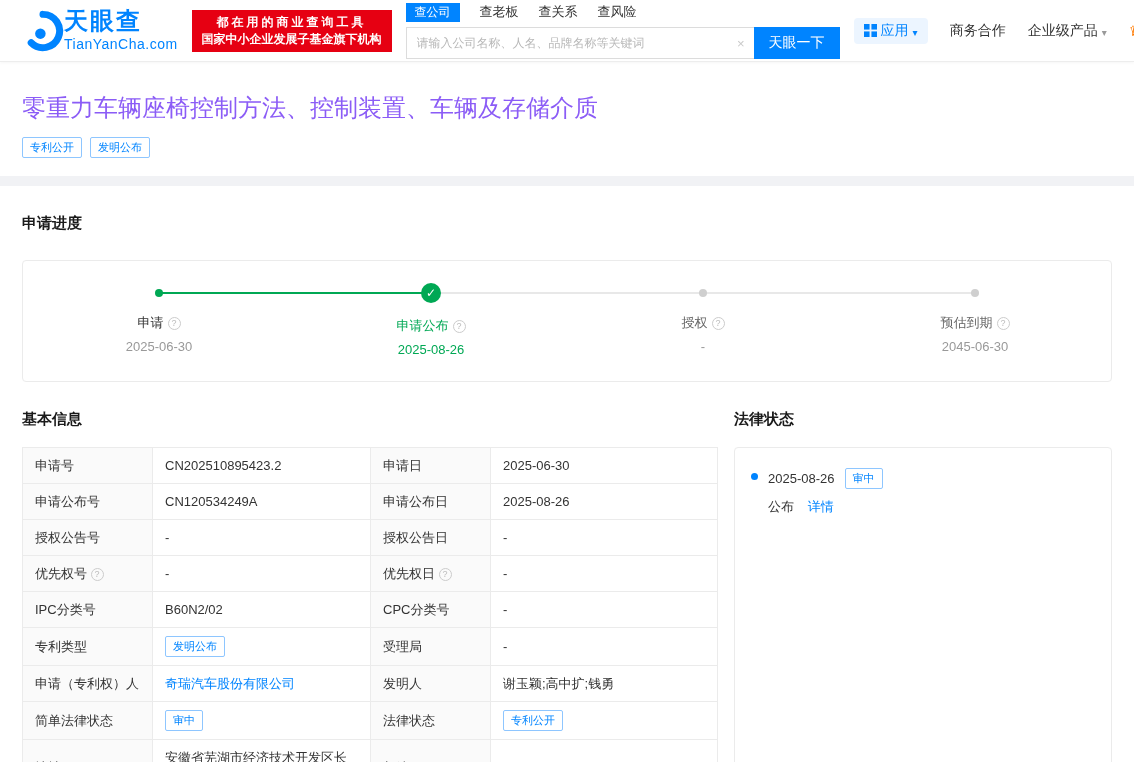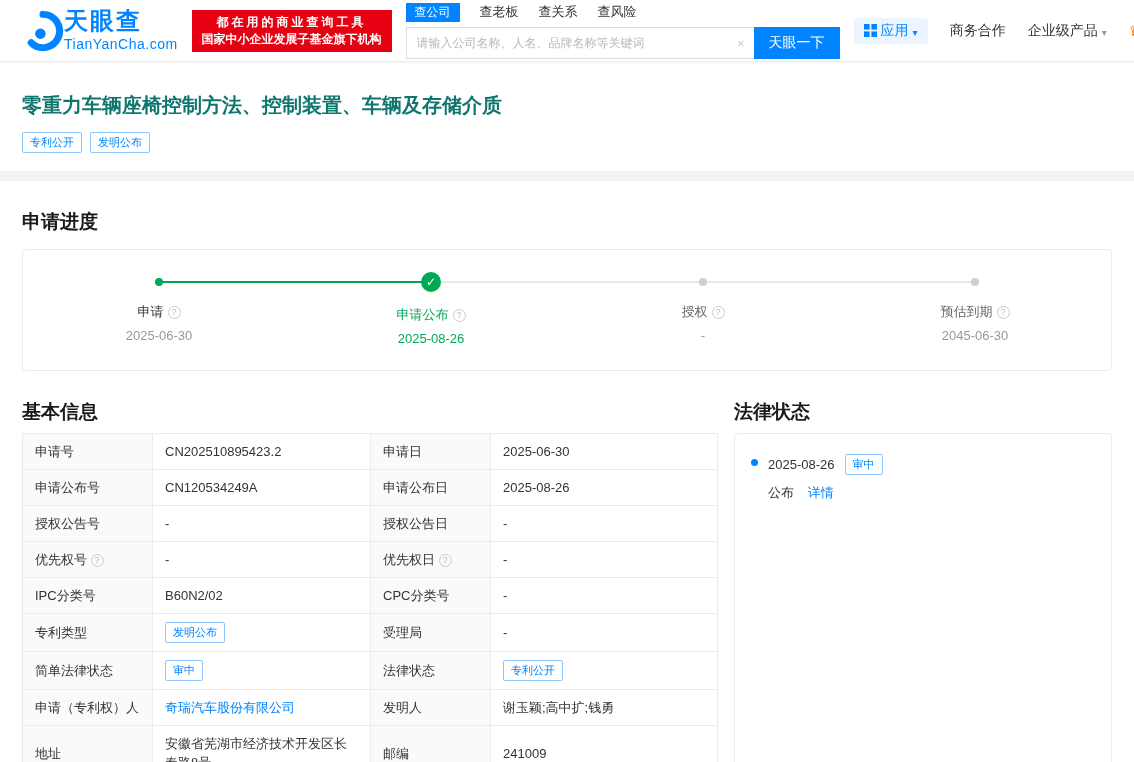--- a/index.html
+++ b/index.html
@@ -41,33 +41,33 @@
   .top-nav { margin-left:auto; display:flex; align-items:center; gap:22px; font-size:14px; color:#333; }
   .nav-item { cursor:pointer; display:flex; align-items:center; gap:4px; }
   .caret::before { content:"▾"; font-size:10px; color:#999; }
   .nav-apps { background:#ecf5ff; color:#0084ff; padding:4px 10px; border-radius:4px; }
   .nav-apps .caret::before { color:#0084ff; }
   .nav-vip { color:#ff7a00; font-weight:bold; }
 
   
   .container { padding:0 22px; }
   .title-section { padding:30px 0 18px; }
-  .page-title { font-size:20px; font-weight:bold; color:#0f766e; }
+  .page-title { font-size:24px; font-weight:normal; color:#8b5cf6; }
   .tags { margin-top:13px; display:flex; gap:8px; }
   .badge {
     display:inline-block; border:1px solid #8ec6ff; color:#0084ff; background:#fff;
     font-size:11px; line-height:19px; padding:0 7px; border-radius:2px; white-space:nowrap;
   }
   .gray-band { height:10px; background:#f1f2f5; }
 
-  .section-heading { font-size:19px; font-weight:bold; color:#1a1a1a; }
+  .section-heading { font-size:15px; font-weight:bold; color:#1a1a1a; }
 
   
   .progress-section { padding-top:28px; }
-  .progress-box { margin-top:14px; border:1px solid #ebebeb; border-radius:4px; padding:22px 0 24px; }
+  .progress-box { margin-top:27px; border:1px solid #ebebeb; border-radius:4px; padding:22px 0 24px; }
   .stepper { display:flex; }
   .step { flex:1; position:relative; text-align:center; }
   .step::before, .step::after { content:""; position:absolute; top:9px; height:2px; background:#e8e8e8; width:50%; }
   .step::before { left:0; } .step::after { right:0; }
   .step:first-child::before, .step:last-child::after { display:none; }
   .step.done::after { background:#00a854; }
   .step.current::before { background:#00a854; }
   .dot { position:relative; z-index:1; display:inline-block; width:8px; height:8px; border-radius:50%; background:#cfcfcf; margin-top:6px; }
   .step.done .dot { background:#00a854; }
   .step.current .dot { width:20px; height:20px; margin-top:0; background:#00a854; color:#fff; font-size:12px; line-height:20px; }
@@ -79,21 +79,21 @@
   .step.current .step-date { color:#00a854; }
 
   .help { display:inline-block; width:13px; height:13px; border:1px solid #ccc; border-radius:50%;
           color:#bbb; font-size:9px; line-height:11px; text-align:center; cursor:pointer; vertical-align:middle; flex:none; }
   .help::before { content:"?"; }
 
   
   .info-row { display:flex; gap:16px; margin-top:28px; padding-bottom:10px; align-items:stretch; }
   .left-col { width:696px; flex:none; }
   .right-col { flex:1; display:flex; flex-direction:column; }
-  .col-heading { margin-bottom:8px; }
+  .col-heading { margin-bottom:18px; }
   table.info { width:100%; border-collapse:collapse; table-layout:fixed; font-size:13px; }
   table.info td { border:1px solid #ebebeb; padding:8px 12px; line-height:19px; vertical-align:middle; word-break:break-all; color:#333; }
   table.info td.lbl { background:#fafafa; }
   .link { color:#0084ff; cursor:pointer; }
 
   .panel { border:1px solid #ebebeb; border-radius:4px; padding:20px 16px; flex:1; }
   .ls-item { display:flex; gap:10px; font-size:13px; }
   .ls-dot { width:7px; height:7px; border-radius:50%; background:#0084ff; margin-top:5px; flex:none; }
   .ls-line1 { display:flex; align-items:center; gap:10px; }
   .ls-line2 { margin-top:9px; color:#333; }
@@ -257,30 +257,30 @@
             <td class="lbl"><span>CPC分类号</span></td>
             <td><span>-</span></td>
           </tr>
           <tr>
             <td class="lbl"><span>专利类型</span></td>
             <td><span class="badge">发明公布</span></td>
             <td class="lbl"><span>受理局</span></td>
             <td><span>-</span></td>
           </tr>
           <tr>
+            <td class="lbl"><span>申请（专利权）人</span></td>
+            <td><a href="#" class="link">奇瑞汽车股份有限公司</a></td>
+            <td class="lbl"><span>发明人</span></td>
+            <td><span>谢玉颖;高中扩;钱勇</span></td>
+          </tr>
+          <tr>
             <td class="lbl"><span>简单法律状态</span></td>
             <td><span class="badge">审中</span></td>
             <td class="lbl"><span>法律状态</span></td>
             <td><span class="badge">专利公开</span></td>
-          </tr>
-          <tr>
-            <td class="lbl"><span>申请（专利权）人</span></td>
-            <td><a href="#" class="link">奇瑞汽车股份有限公司</a></td>
-            <td class="lbl"><span>发明人</span></td>
-            <td><span>谢玉颖;高中扩;钱勇</span></td>
           </tr>
           <tr>
             <td class="lbl"><span>地址</span></td>
             <td><span>安徽省芜湖市经济技术开发区长春路8号</span></td>
             <td class="lbl"><span>邮编</span></td>
             <td><span>241009</span></td>
           </tr>
 
         </tbody>
       </table>

